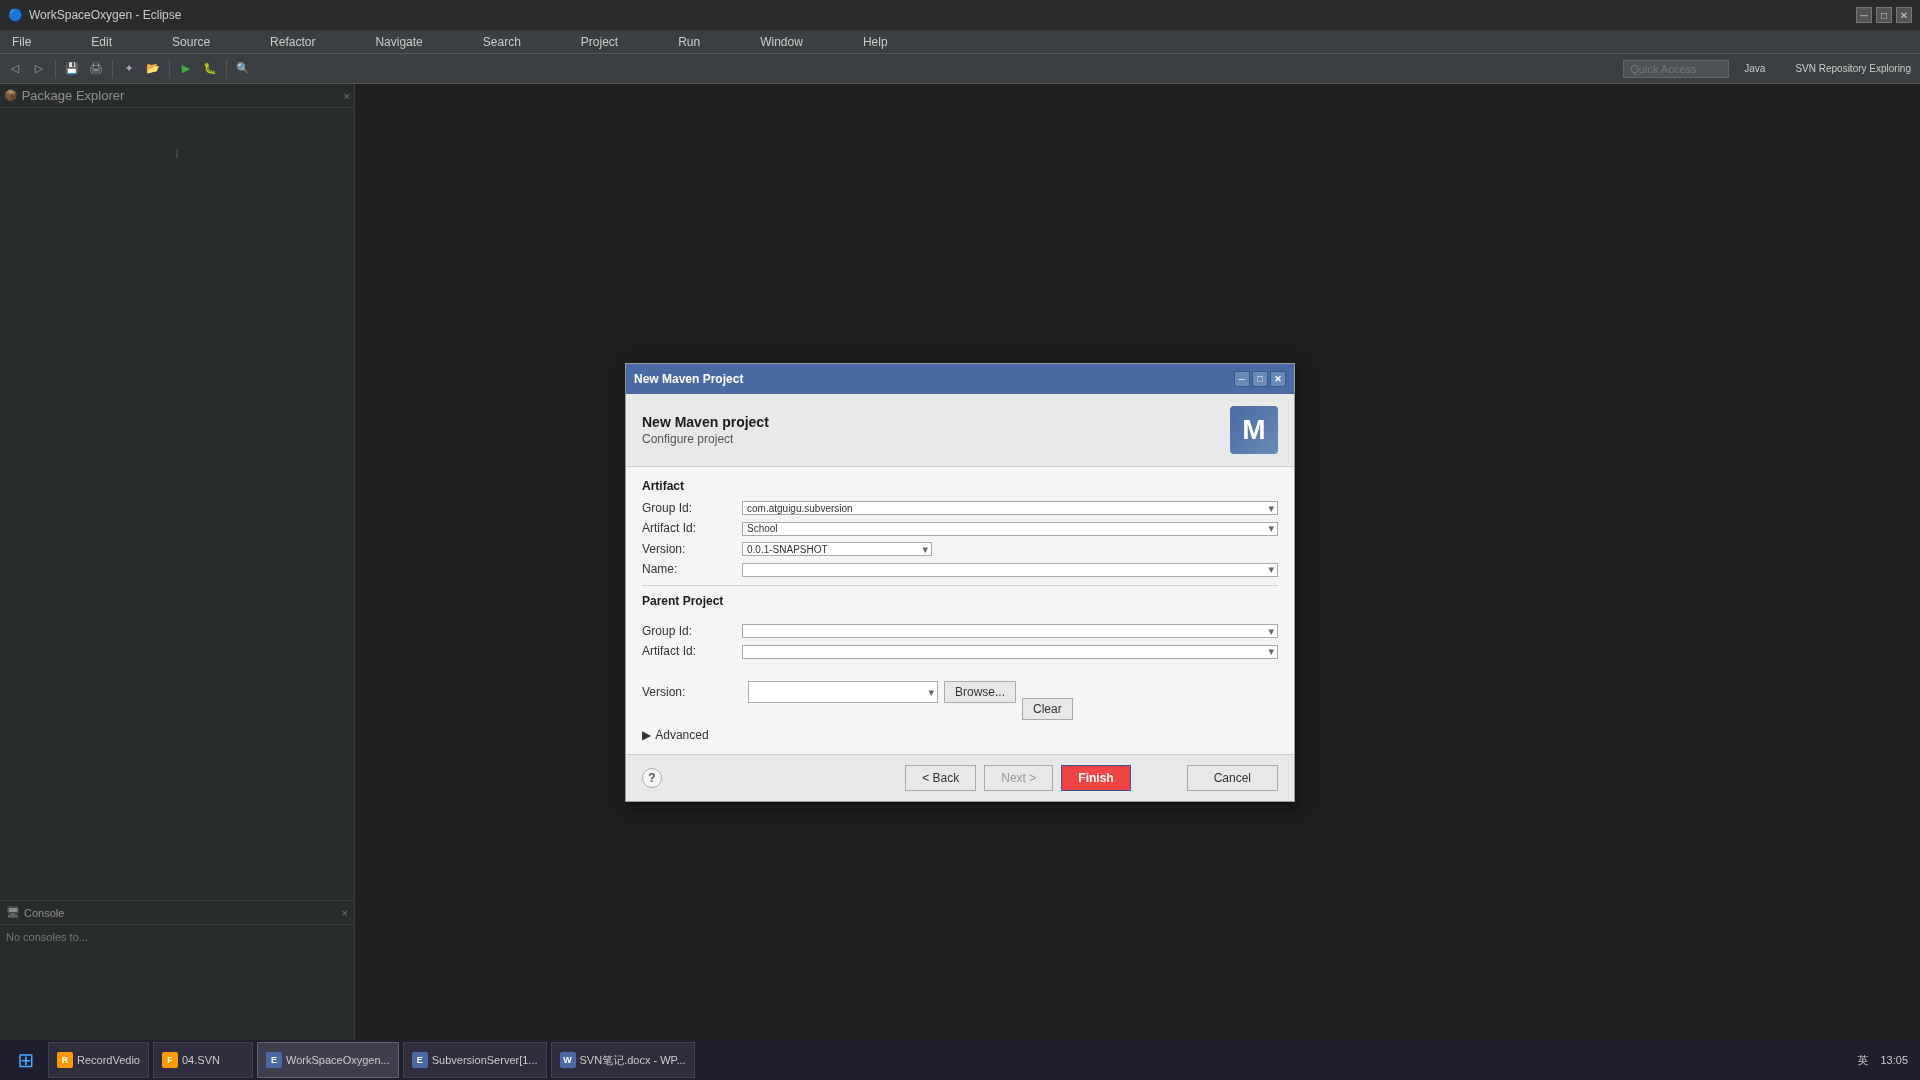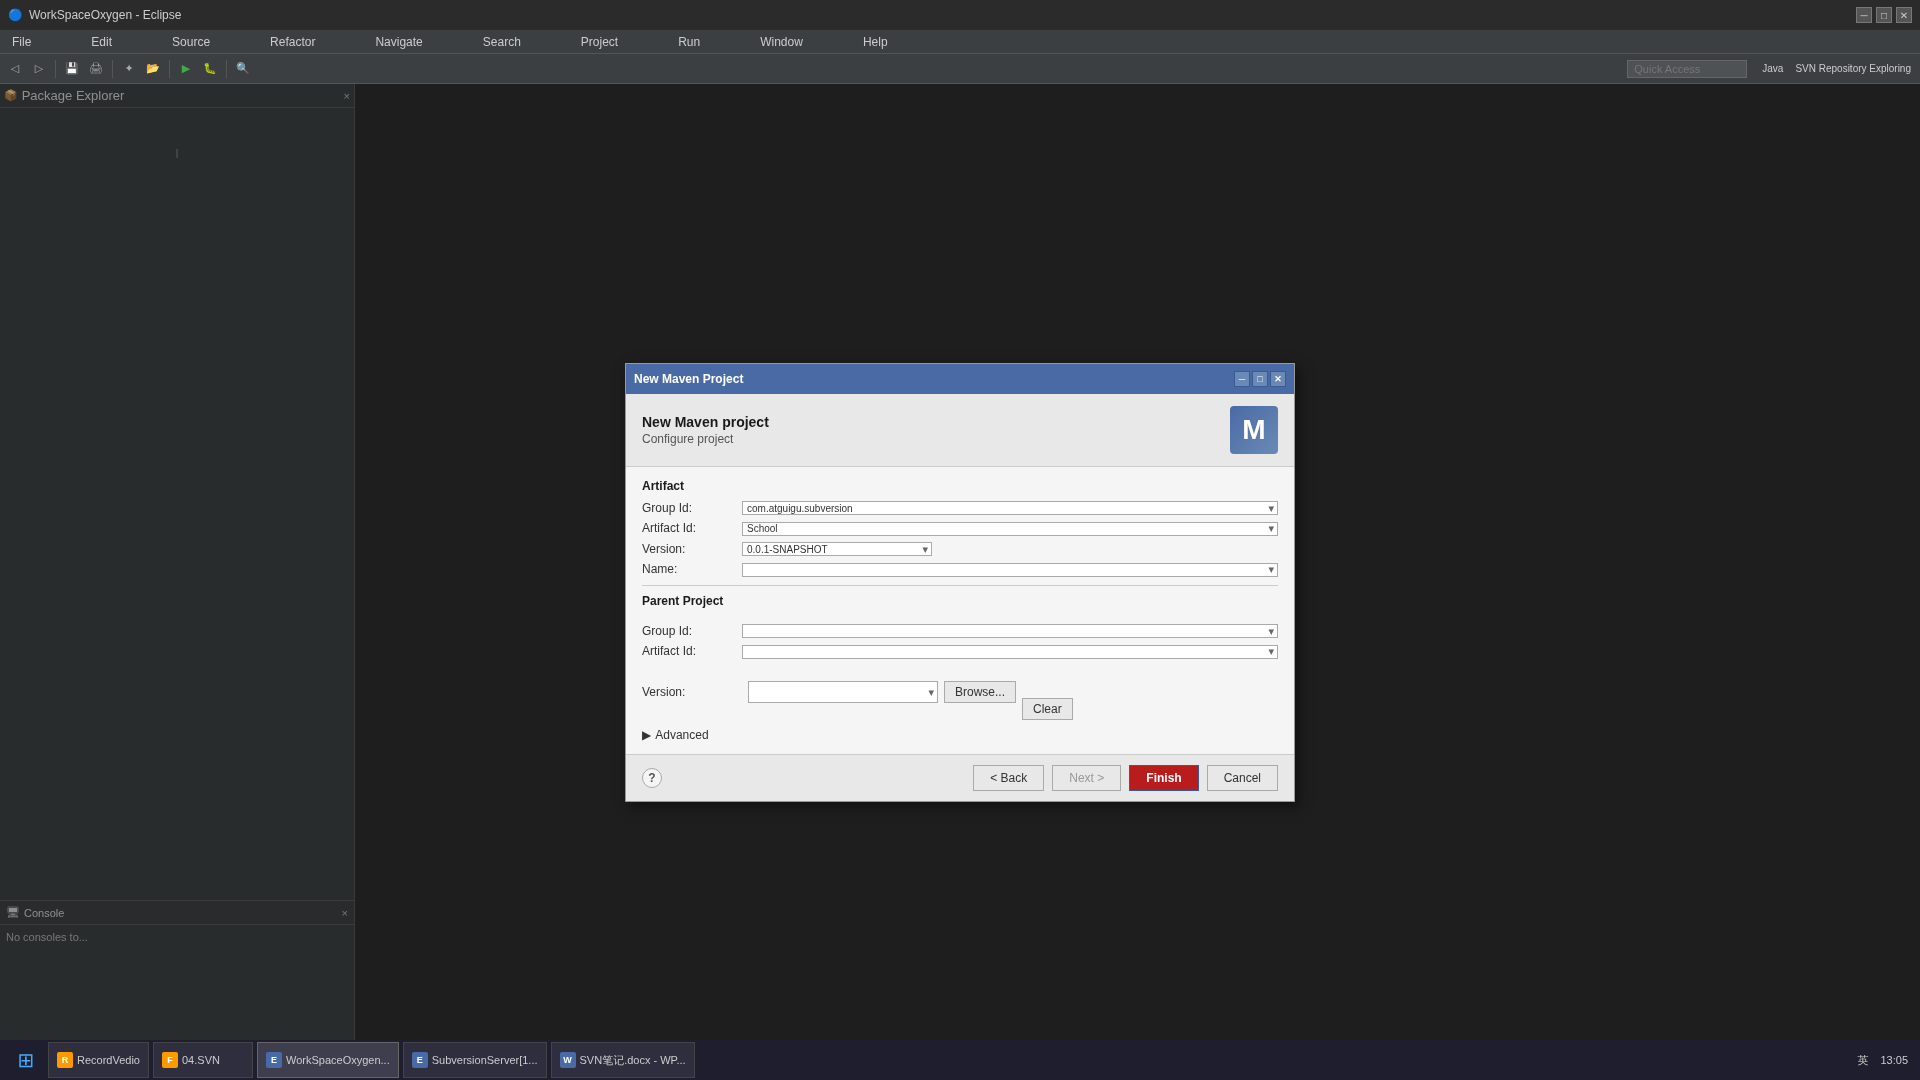--- a/index.html
+++ b/index.html
@@ -100,21 +100,21 @@
       background: #555;
       margin: 0 3px;
     }
     .quick-access {
       margin-left: auto;
       background: #4e5254;
       border: 1px solid #666;
       color: #aaa;
       padding: 2px 6px;
       font-size: 11px;
-      width: 120px;
+      width: 106px;
     }
 
     
     .main-area {
       display: flex;
       flex: 1;
       overflow: hidden;
       position: relative;
     }
 
@@ -469,35 +469,36 @@
       padding: 0 16px;
       background: #e8e8e8;
       border: 1px solid #aaa;
       font-size: 12px;
       cursor: pointer;
       color: #999;
     }
     .btn-finish {
       height: 26px;
       padding: 0 16px;
-      background: #b91c1c;
+      background: #ef4444;
       border: 1px solid #3a5a95;
       font-size: 12px;
       font-weight: bold;
       cursor: pointer;
       color: white;
     }
     .btn-cancel {
       height: 26px;
-      padding: 0 16px;
+      padding: 0 26px;
       background: #e8e8e8;
       border: 1px solid #aaa;
       font-size: 12px;
       cursor: pointer;
       color: #333;
+      margin-left: 48px;
     }
 
     
     .taskbar {
       position: fixed;
       bottom: 0;
       left: 0;
       right: 0;
       height: 40px;
       background: #1e1e2e;
@@ -594,21 +595,21 @@
     <div class="toolbar-btn">🖨</div>
     <div class="toolbar-separator"></div>
     <div class="toolbar-btn">✦</div>
     <div class="toolbar-btn">📂</div>
     <div class="toolbar-separator"></div>
     <div class="toolbar-btn" style="color:#4a4;">▶</div>
     <div class="toolbar-btn" style="color:#44a;">🐛</div>
     <div class="toolbar-separator"></div>
     <div class="toolbar-btn">🔍</div>
     <input class="quick-access" type="text" placeholder="Quick Access" style="">
-    <div style="display:flex;gap:2px;margin-left:8px;">
+    <div style="display:flex;gap:20px;margin-left:8px;">
       <div class="toolbar-btn" style="color:#ccc;font-size:10px;padding:0 4px;width:auto;">Java</div>
       <div class="toolbar-btn" style="color:#ccc;font-size:10px;padding:0 4px;width:auto;">SVN Repository Exploring</div>
     </div>
   </div>
 
   <div class="main-area">
 
     <div class="package-explorer">
       <div class="panel-header">
         <span>📦</span>

